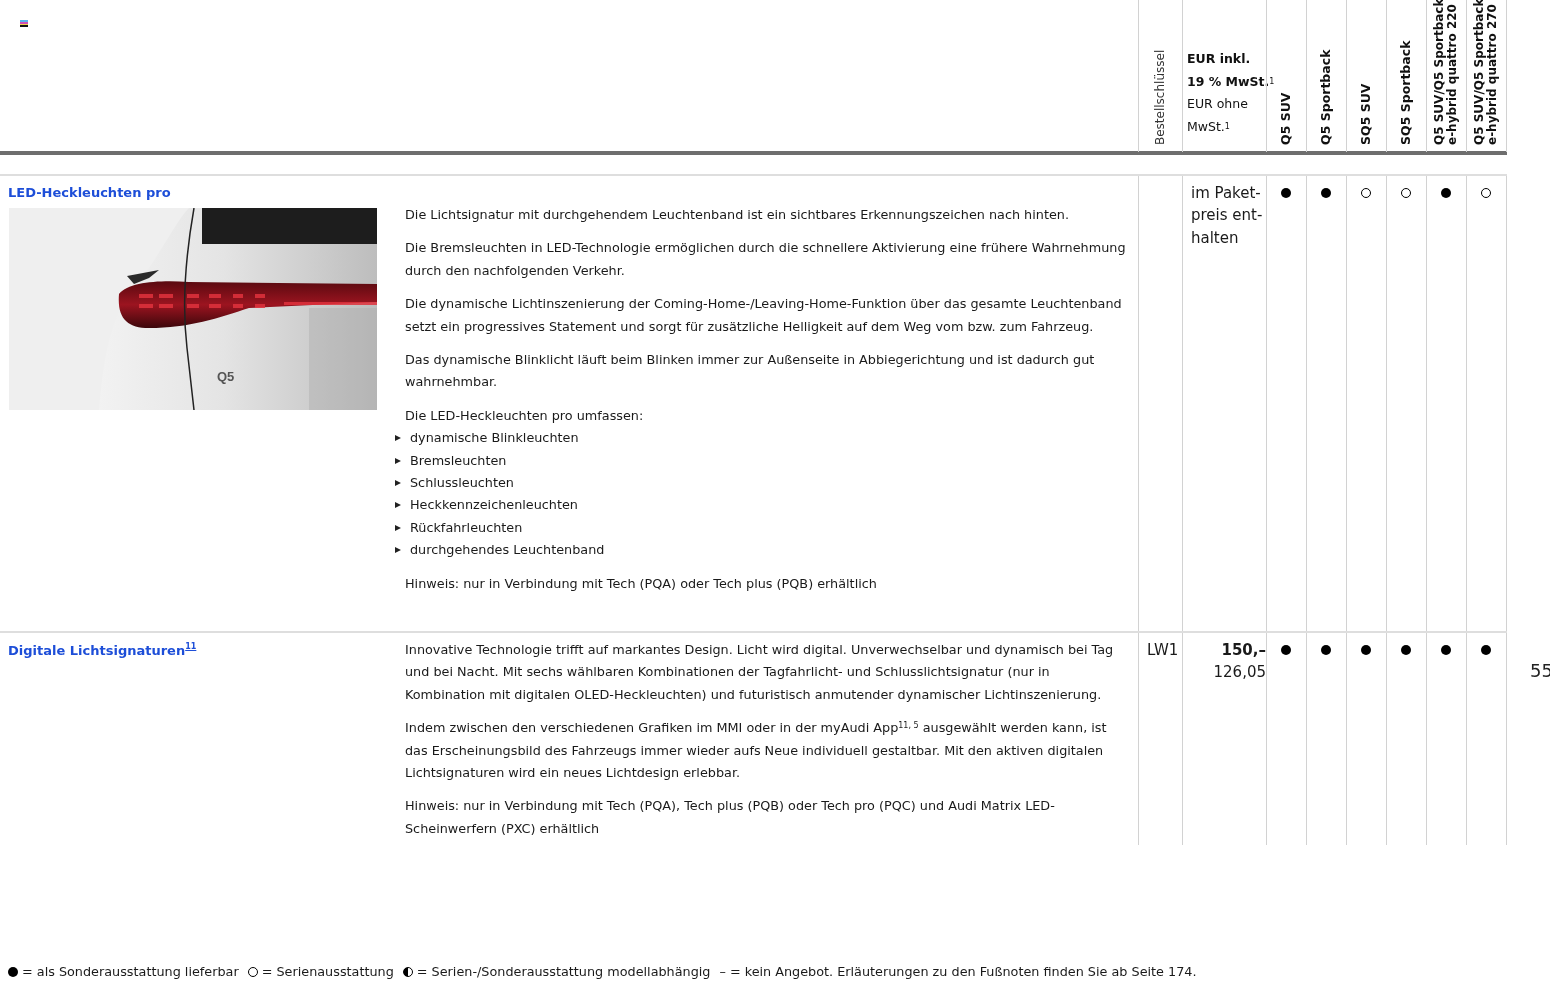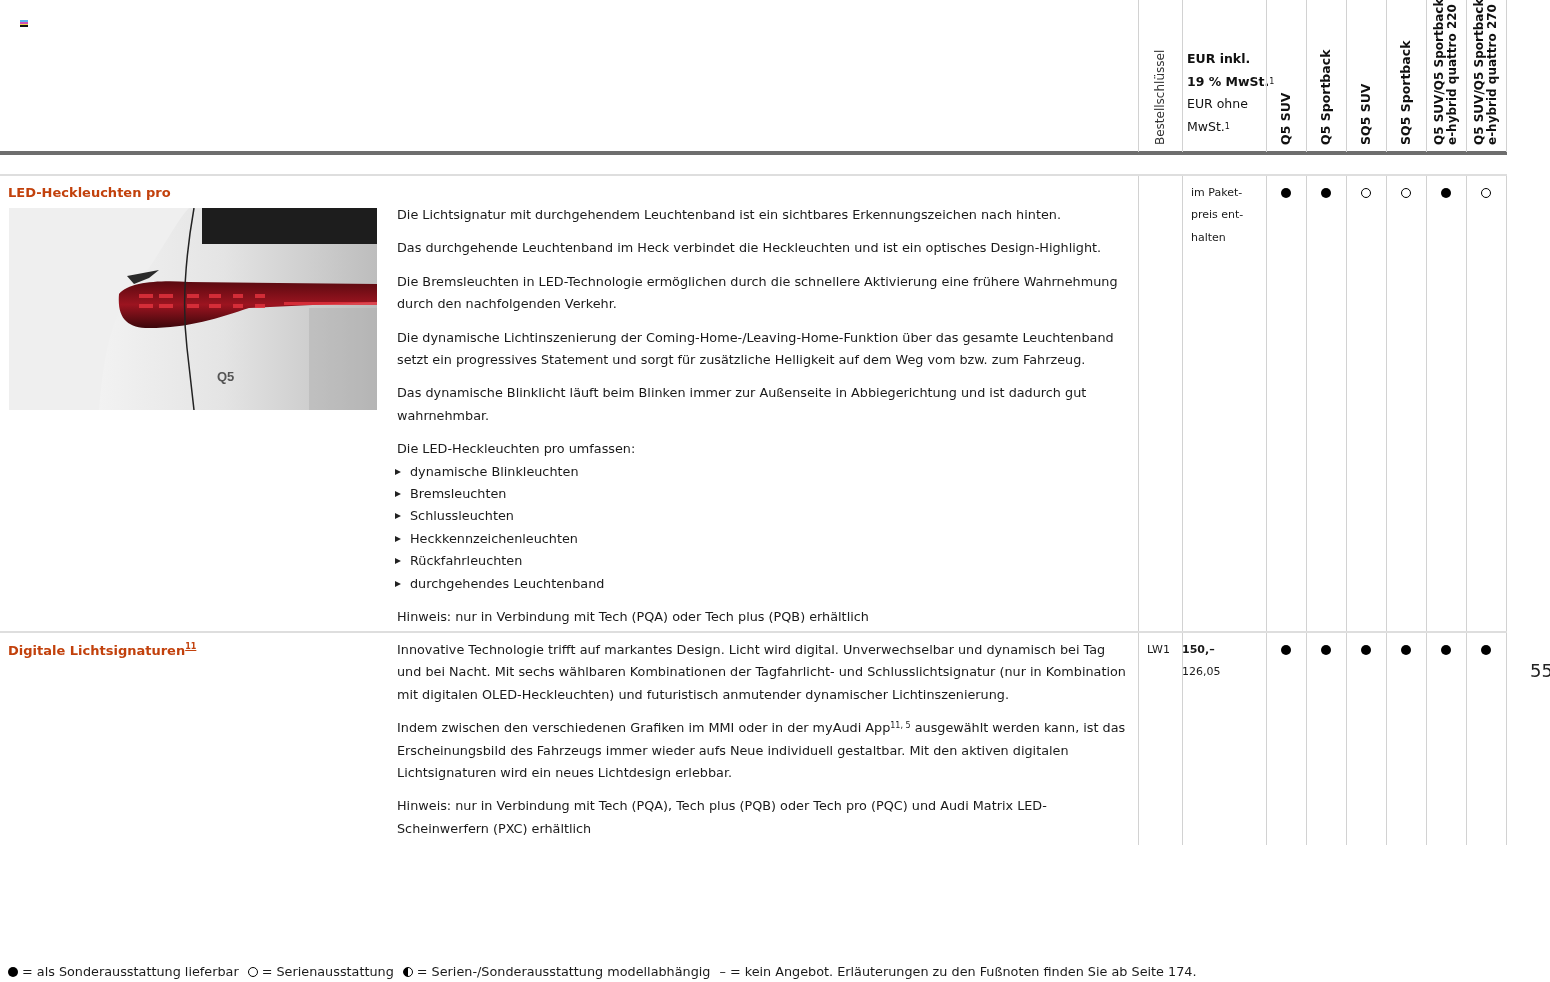--- a/index.html
+++ b/index.html
@@ -11,32 +11,32 @@
   .header-rule { position: absolute; left: 0; top: 151px; width: 1507px; height: 4px; background: #6e6e6e; }
   .vline { position: absolute; width: 1px; background: #d2d2d2; }
   .hcol { position: absolute; top: 0; height: 151px; }
   .rot { position: absolute; bottom: 6px; left: 50%; transform-origin: left bottom;
          transform: rotate(-90deg) translateY(50%); white-space: nowrap; font-size: 12.5px; line-height: 14px; }
   .rot.bold { font-weight: bold; color: #111; }
   .rot.light { color: #333; font-size: 12px; }
   .price-head { position: absolute; left: 1187px; top: 48px; font-size: 12.5px; line-height: 22.5px; color: #111; }
   .price-head b { font-weight: bold; }
   .row-rule { position: absolute; left: 0; width: 1507px; height: 2px; background: #dedede; }
-  .feature-title { position: absolute; left: 8px; font-size: 13px; font-weight: bold; color: #c2410c; }
+  .feature-title { position: absolute; left: 8px; font-size: 13px; font-weight: bold; color: #1d4ed8; }
   .feature-title sup { font-size: 8px; font-weight: bold; vertical-align: top; position: relative; top: -1px; text-decoration: underline; }
   .photo { position: absolute; left: 9px; top: 208px; width: 368px; height: 202px; overflow: hidden;
            background: linear-gradient(90deg, #eeeeee 0%, #e6e6e6 40%, #d8d8d8 60%, #c6c6c6 100%); }
   .desc { position: absolute; left: 393px; width: 738px; font-size: 12.8px; line-height: 22.4px; color: #1a1a1a; }
-  .desc p { margin: 0 0 11px 4px; }
+  .desc p { margin: 0 0 11px 12px; }
   .desc ul { list-style: none; margin: 0 0 11px 0; padding: 0; }
   .desc li { position: relative; padding-left: 17px; }
   .desc li::before { content: ""; position: absolute; left: 2px; top: 8px; border-left: 6px solid #222;
                      border-top: 3.5px solid transparent; border-bottom: 3.5px solid transparent; }
   .desc sup { font-size: 8px; vertical-align: top; position: relative; top: -2px; }
-  .cell-text { position: absolute; font-size: 11px; line-height: 22.4px; color: #1a1a1a; }
+  .cell-text { position: absolute; font-size: 15px; line-height: 22.4px; color: #1a1a1a; }
   .mark { position: absolute; width: 10px; height: 10px; border-radius: 50%; box-sizing: border-box; }
   .mark.filled { background: #000; }
   .mark.empty { border: 1.3px solid #000; background: #fff; }
   .page-num { position: absolute; left: 1530px; top: 660px; font-size: 18px; color: #222; }
   .legend { position: absolute; left: 8px; top: 964px; font-size: 12.8px; color: #1a1a1a; white-space: nowrap; display: flex; align-items: flex-end; }
   .legend .lg { display: inline-flex; align-items: center; margin-right: 9px; }
   .legend .sym { display: inline-block; width: 10px; height: 10px; border-radius: 50%; box-sizing: border-box; margin-right: 4px; }
   .legend .sym.filled { background: #000; }
   .legend .sym.empty { border: 1.3px solid #000; }
   .legend .sym.half { border: 1.3px solid #000; background: linear-gradient(90deg, #000 50%, #fff 50%); }
@@ -148,21 +148,20 @@
       <rect x="275" y="94" width="93" height="3"></rect>
     </g>
     <path d="M185 0 C178 40 172 90 178 140 L185 202" stroke="#222" stroke-width="1.5" fill="none"></path>
     <rect x="300" y="100" width="68" height="102" fill="#a9a9a9" opacity="0.4"></rect>
     <text x="208" y="173" font-family="Liberation Sans, sans-serif" font-size="13" font-weight="bold" fill="#555">Q5</text>
   </svg>
 </div>
 
 <div class="desc" style="top:204px;">
   <p>Die Lichtsignatur mit durchgehendem Leuchtenband ist ein sichtbares Erkennungszeichen nach hinten.</p>
-  <p>Das durchgehende Leuchtenband im Heck verbindet die Heckleuchten und ist ein optisches Design-Highlight.</p>
   <p>Die Bremsleuchten in LED-Technologie ermöglichen durch die schnellere Aktivierung eine frühere Wahrnehmung durch den nachfolgenden Verkehr.</p>
   <p>Die dynamische Lichtinszenierung der Coming-Home-/Leaving-Home-Funktion über das gesamte Leuchtenband setzt ein progressives Statement und sorgt für zusätzliche Helligkeit auf dem Weg vom bzw. zum Fahrzeug.</p>
   <p>Das dynamische Blinklicht läuft beim Blinken immer zur Außenseite in Abbiegerichtung und ist dadurch gut wahrnehmbar.</p>
   <p style="margin-bottom:0">Die LED-Heckleuchten pro umfassen:</p>
   <ul>
     <li>dynamische Blinkleuchten</li>
     <li>Bremsleuchten</li>
     <li>Schlussleuchten</li>
     <li>Heckkennzeichenleuchten</li>
     <li>Rückfahrleuchten</li>
@@ -190,21 +189,21 @@
   <span>Digitale Lichtsignaturen</span><sup>11</sup>
 </div>
 
 <div class="desc" style="top:639px;">
   <p>Innovative Technologie trifft auf markantes Design. Licht wird digital. Unverwechselbar und dynamisch bei Tag und bei Nacht. Mit sechs wählbaren Kombinationen der Tagfahrlicht- und Schlusslichtsignatur (nur in Kombination mit digitalen OLED-Heckleuchten) und futuristisch anmutender dynamischer Lichtinszenierung.</p>
   <p><span>Indem zwischen den verschiedenen Grafiken im MMI oder in der myAudi App</span><sup>11, 5</sup><span> ausgewählt werden kann, ist das Erschei­nungsbild des Fahrzeugs immer wieder aufs Neue individuell gestaltbar. Mit den aktiven digitalen Lichtsignaturen wird ein neues Lichtdesign erlebbar.</span></p>
   <p>Hinweis: nur in Verbindung mit Tech (PQA), Tech plus (PQB) oder Tech pro (PQC) und Audi Matrix LED-Scheinwerfern (PXC) erhältlich</p>
 </div>
 
 <div class="cell-text" style="left:1147px;top:639px;">LW1</div>
-<div class="cell-text" style="left:1182px;width:84px;top:639px;text-align:left;">
+<div class="cell-text" style="left:1182px;width:84px;top:639px;text-align:right;">
   <div style="font-weight:bold;">150,–</div>
   <div>126,05</div>
 </div>
 
 <div class="mark filled" style="left:1281px;top:645px;"></div>
 <div class="mark filled" style="left:1321px;top:645px;"></div>
 <div class="mark filled" style="left:1361px;top:645px;"></div>
 <div class="mark filled" style="left:1401px;top:645px;"></div>
 <div class="mark filled" style="left:1441px;top:645px;"></div>
 <div class="mark filled" style="left:1481px;top:645px;"></div>

